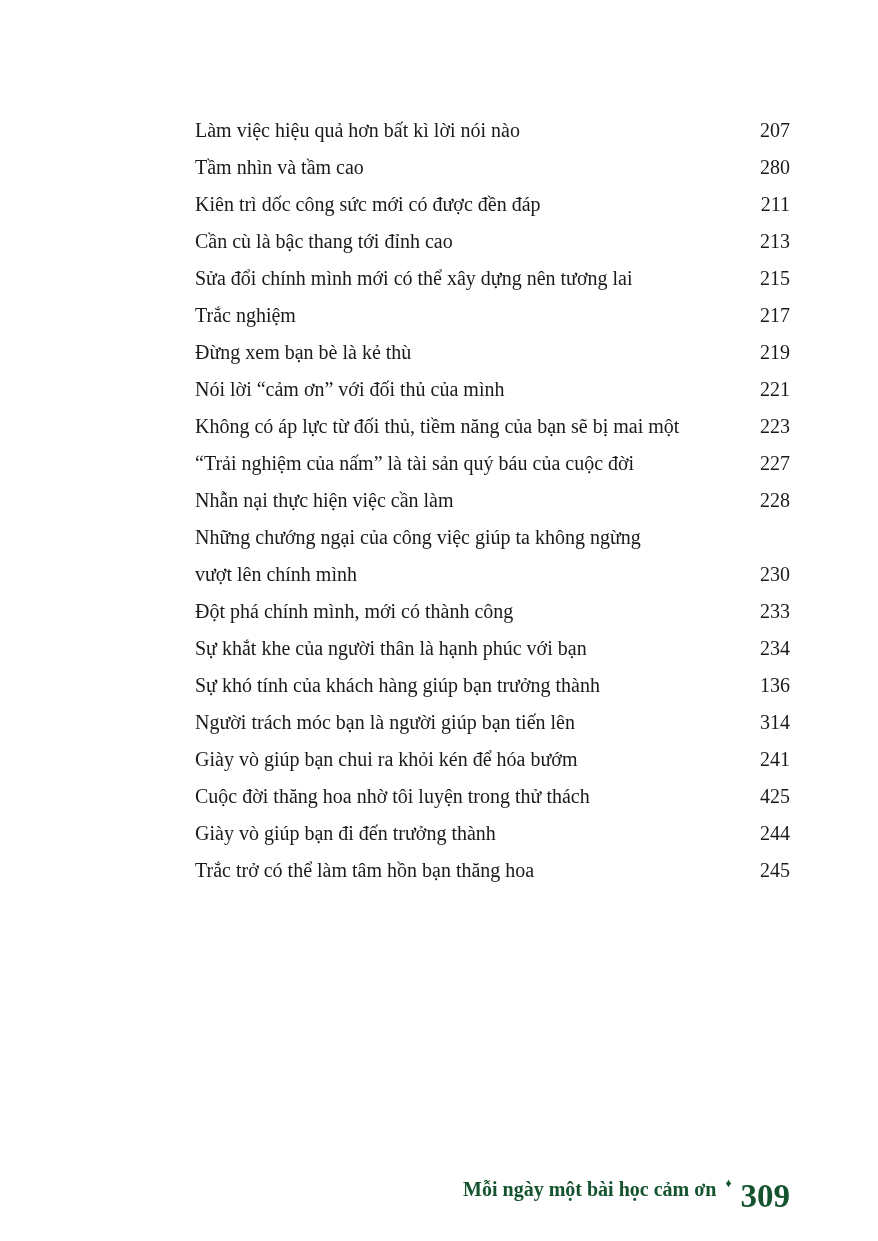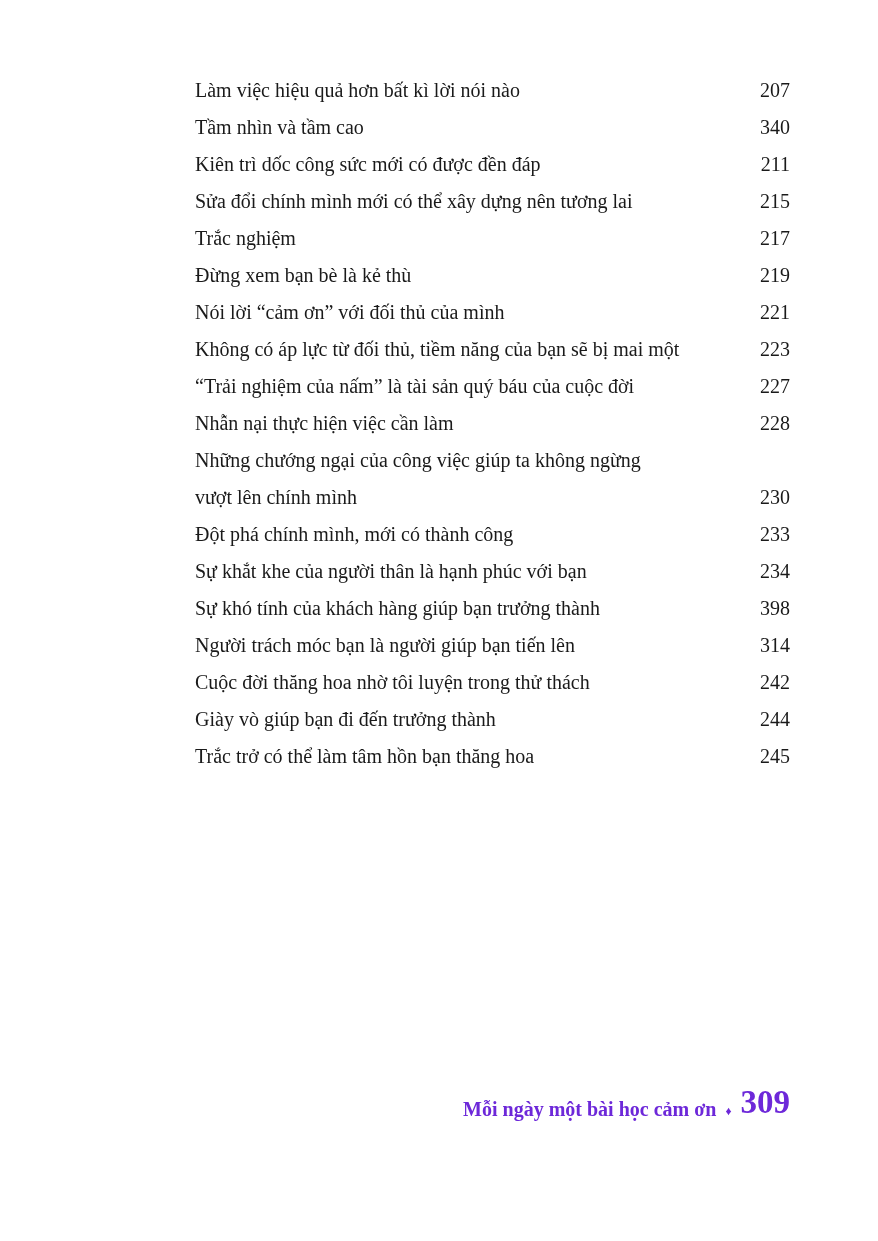--- a/index.html
+++ b/index.html
@@ -6,21 +6,21 @@
     margin: 0;
     padding: 0;
     background: #ffffff;
   }
   .page {
     width: 878px;
     height: 1241px;
     background: #ffffff;
     position: relative;
     box-sizing: border-box;
-    padding: 72px 88px 0 195px;
+    padding: 112px 88px 0 195px;
     font-family: "Liberation Serif", serif;
     color: #1a1a1a;
     overflow: hidden;
   }
   .toc {
     width: 100%;
   }
   .toc-row {
     display: flex;
     justify-content: space-between;
@@ -31,27 +31,27 @@
   .toc-title {
     white-space: pre-line;
     flex: 1 1 auto;
   }
   .toc-page {
     margin-left: 28px;
     flex: 0 0 auto;
   }
   .footer {
     position: absolute;
-    top: 1084px;
+    top: 1178px;
     right: 88px;
     display: flex;
-    align-items: flex-end;
+    align-items: flex-start;
     gap: 9px;
     font-weight: bold;
-    color: #6d28d9;
+    color: #14532d;
   }
   .footer-title {
     font-size: 20px;
   }
   .footer-sep {
     font-size: 12px;
     position: relative;
     top: -2px;
   }
   .footer-page {
@@ -62,25 +62,29 @@
 <body>
 
 <div class="page">
   <div class="toc">
       <div class="toc-row">
         <span class="toc-title">Làm việc hiệu quả hơn bất kì lời nói nào</span>
         <span class="toc-page">207</span>
       </div>
       <div class="toc-row">
         <span class="toc-title">Tầm nhìn và tầm cao</span>
-        <span class="toc-page">340</span>
+        <span class="toc-page">280</span>
       </div>
       <div class="toc-row">
         <span class="toc-title">Kiên trì dốc công sức mới có được đền đáp</span>
         <span class="toc-page">211</span>
+      </div>
+      <div class="toc-row">
+        <span class="toc-title">Cần cù là bậc thang tới đỉnh cao</span>
+        <span class="toc-page">213</span>
       </div>
       <div class="toc-row">
         <span class="toc-title">Sửa đổi chính mình mới có thể xây dựng nên tương lai</span>
         <span class="toc-page">215</span>
       </div>
       <div class="toc-row">
         <span class="toc-title">Trắc nghiệm</span>
         <span class="toc-page">217</span>
       </div>
       <div class="toc-row">
@@ -111,29 +115,33 @@
       <div class="toc-row">
         <span class="toc-title">Đột phá chính mình, mới có thành công</span>
         <span class="toc-page">233</span>
       </div>
       <div class="toc-row">
         <span class="toc-title">Sự khắt khe của người thân là hạnh phúc với bạn</span>
         <span class="toc-page">234</span>
       </div>
       <div class="toc-row">
         <span class="toc-title">Sự khó tính của khách hàng giúp bạn trưởng thành</span>
-        <span class="toc-page">398</span>
+        <span class="toc-page">136</span>
       </div>
       <div class="toc-row">
         <span class="toc-title">Người trách móc bạn là người giúp bạn tiến lên</span>
         <span class="toc-page">314</span>
       </div>
       <div class="toc-row">
+        <span class="toc-title">Giày vò giúp bạn chui ra khỏi kén để hóa bướm</span>
+        <span class="toc-page">241</span>
+      </div>
+      <div class="toc-row">
         <span class="toc-title">Cuộc đời thăng hoa nhờ tôi luyện trong thử thách</span>
-        <span class="toc-page">242</span>
+        <span class="toc-page">425</span>
       </div>
       <div class="toc-row">
         <span class="toc-title">Giày vò giúp bạn đi đến trưởng thành</span>
         <span class="toc-page">244</span>
       </div>
       <div class="toc-row">
         <span class="toc-title">Trắc trở có thể làm tâm hồn bạn thăng hoa</span>
         <span class="toc-page">245</span>
       </div>
     </div>

